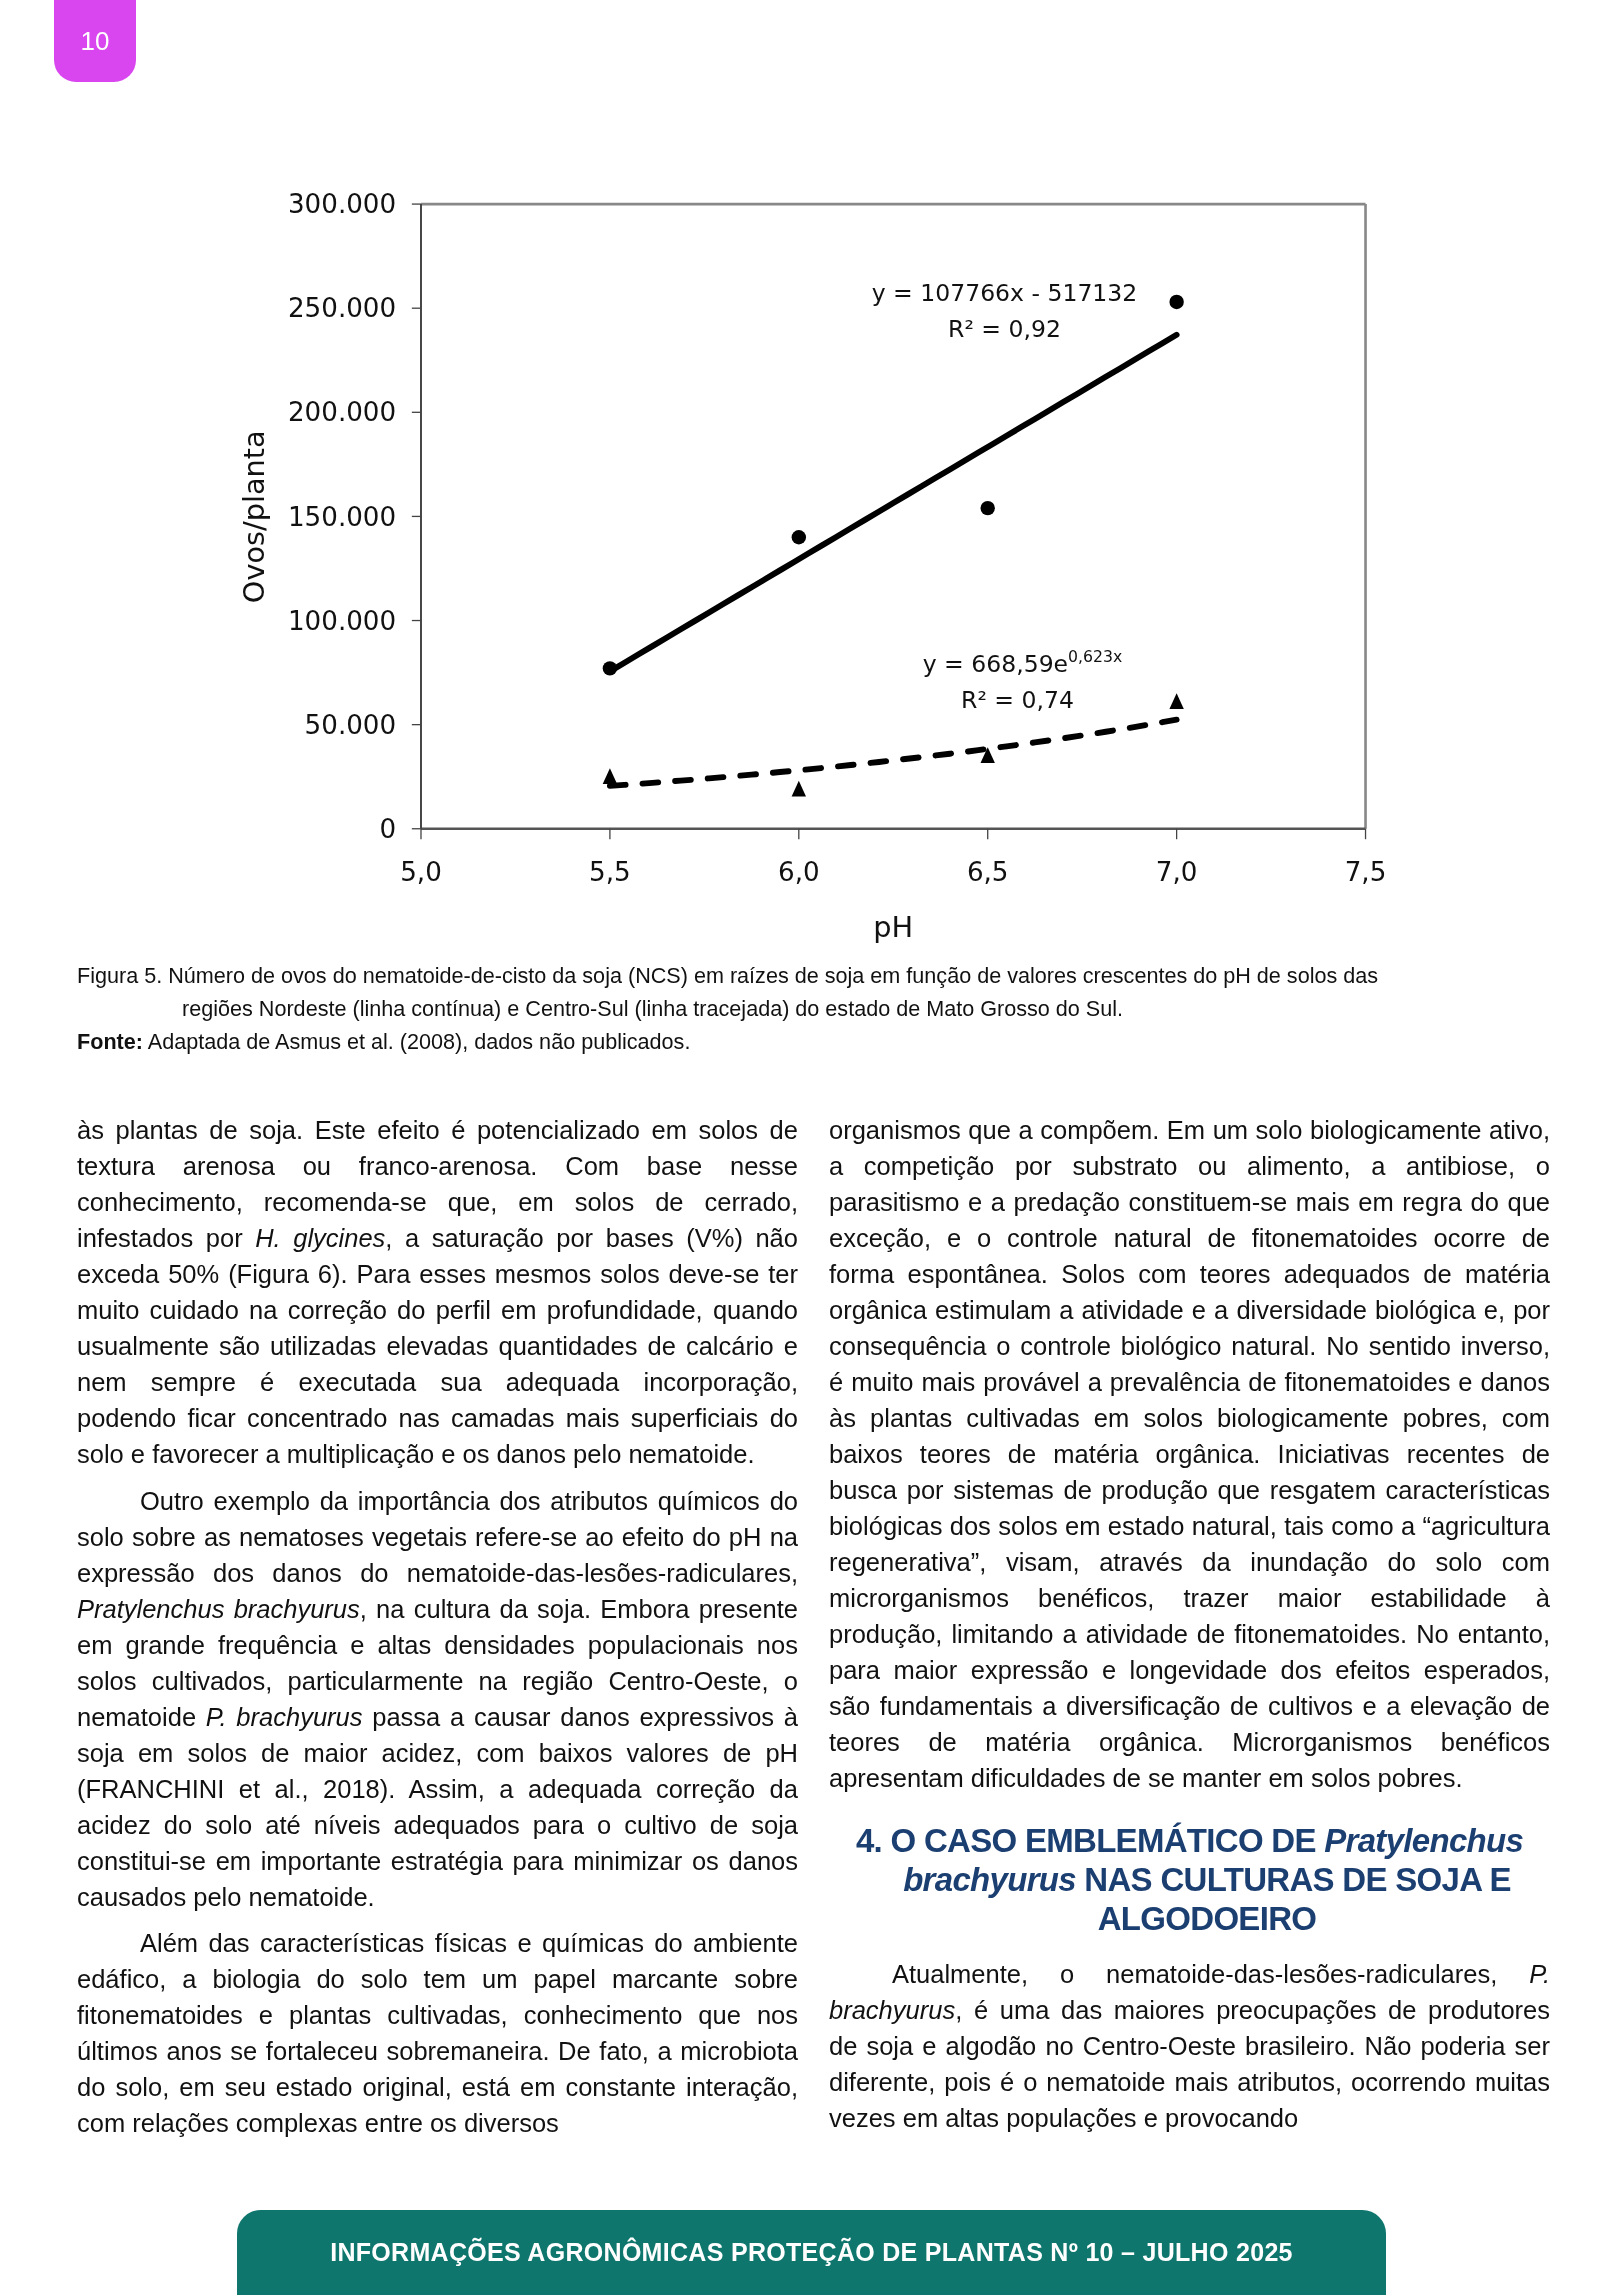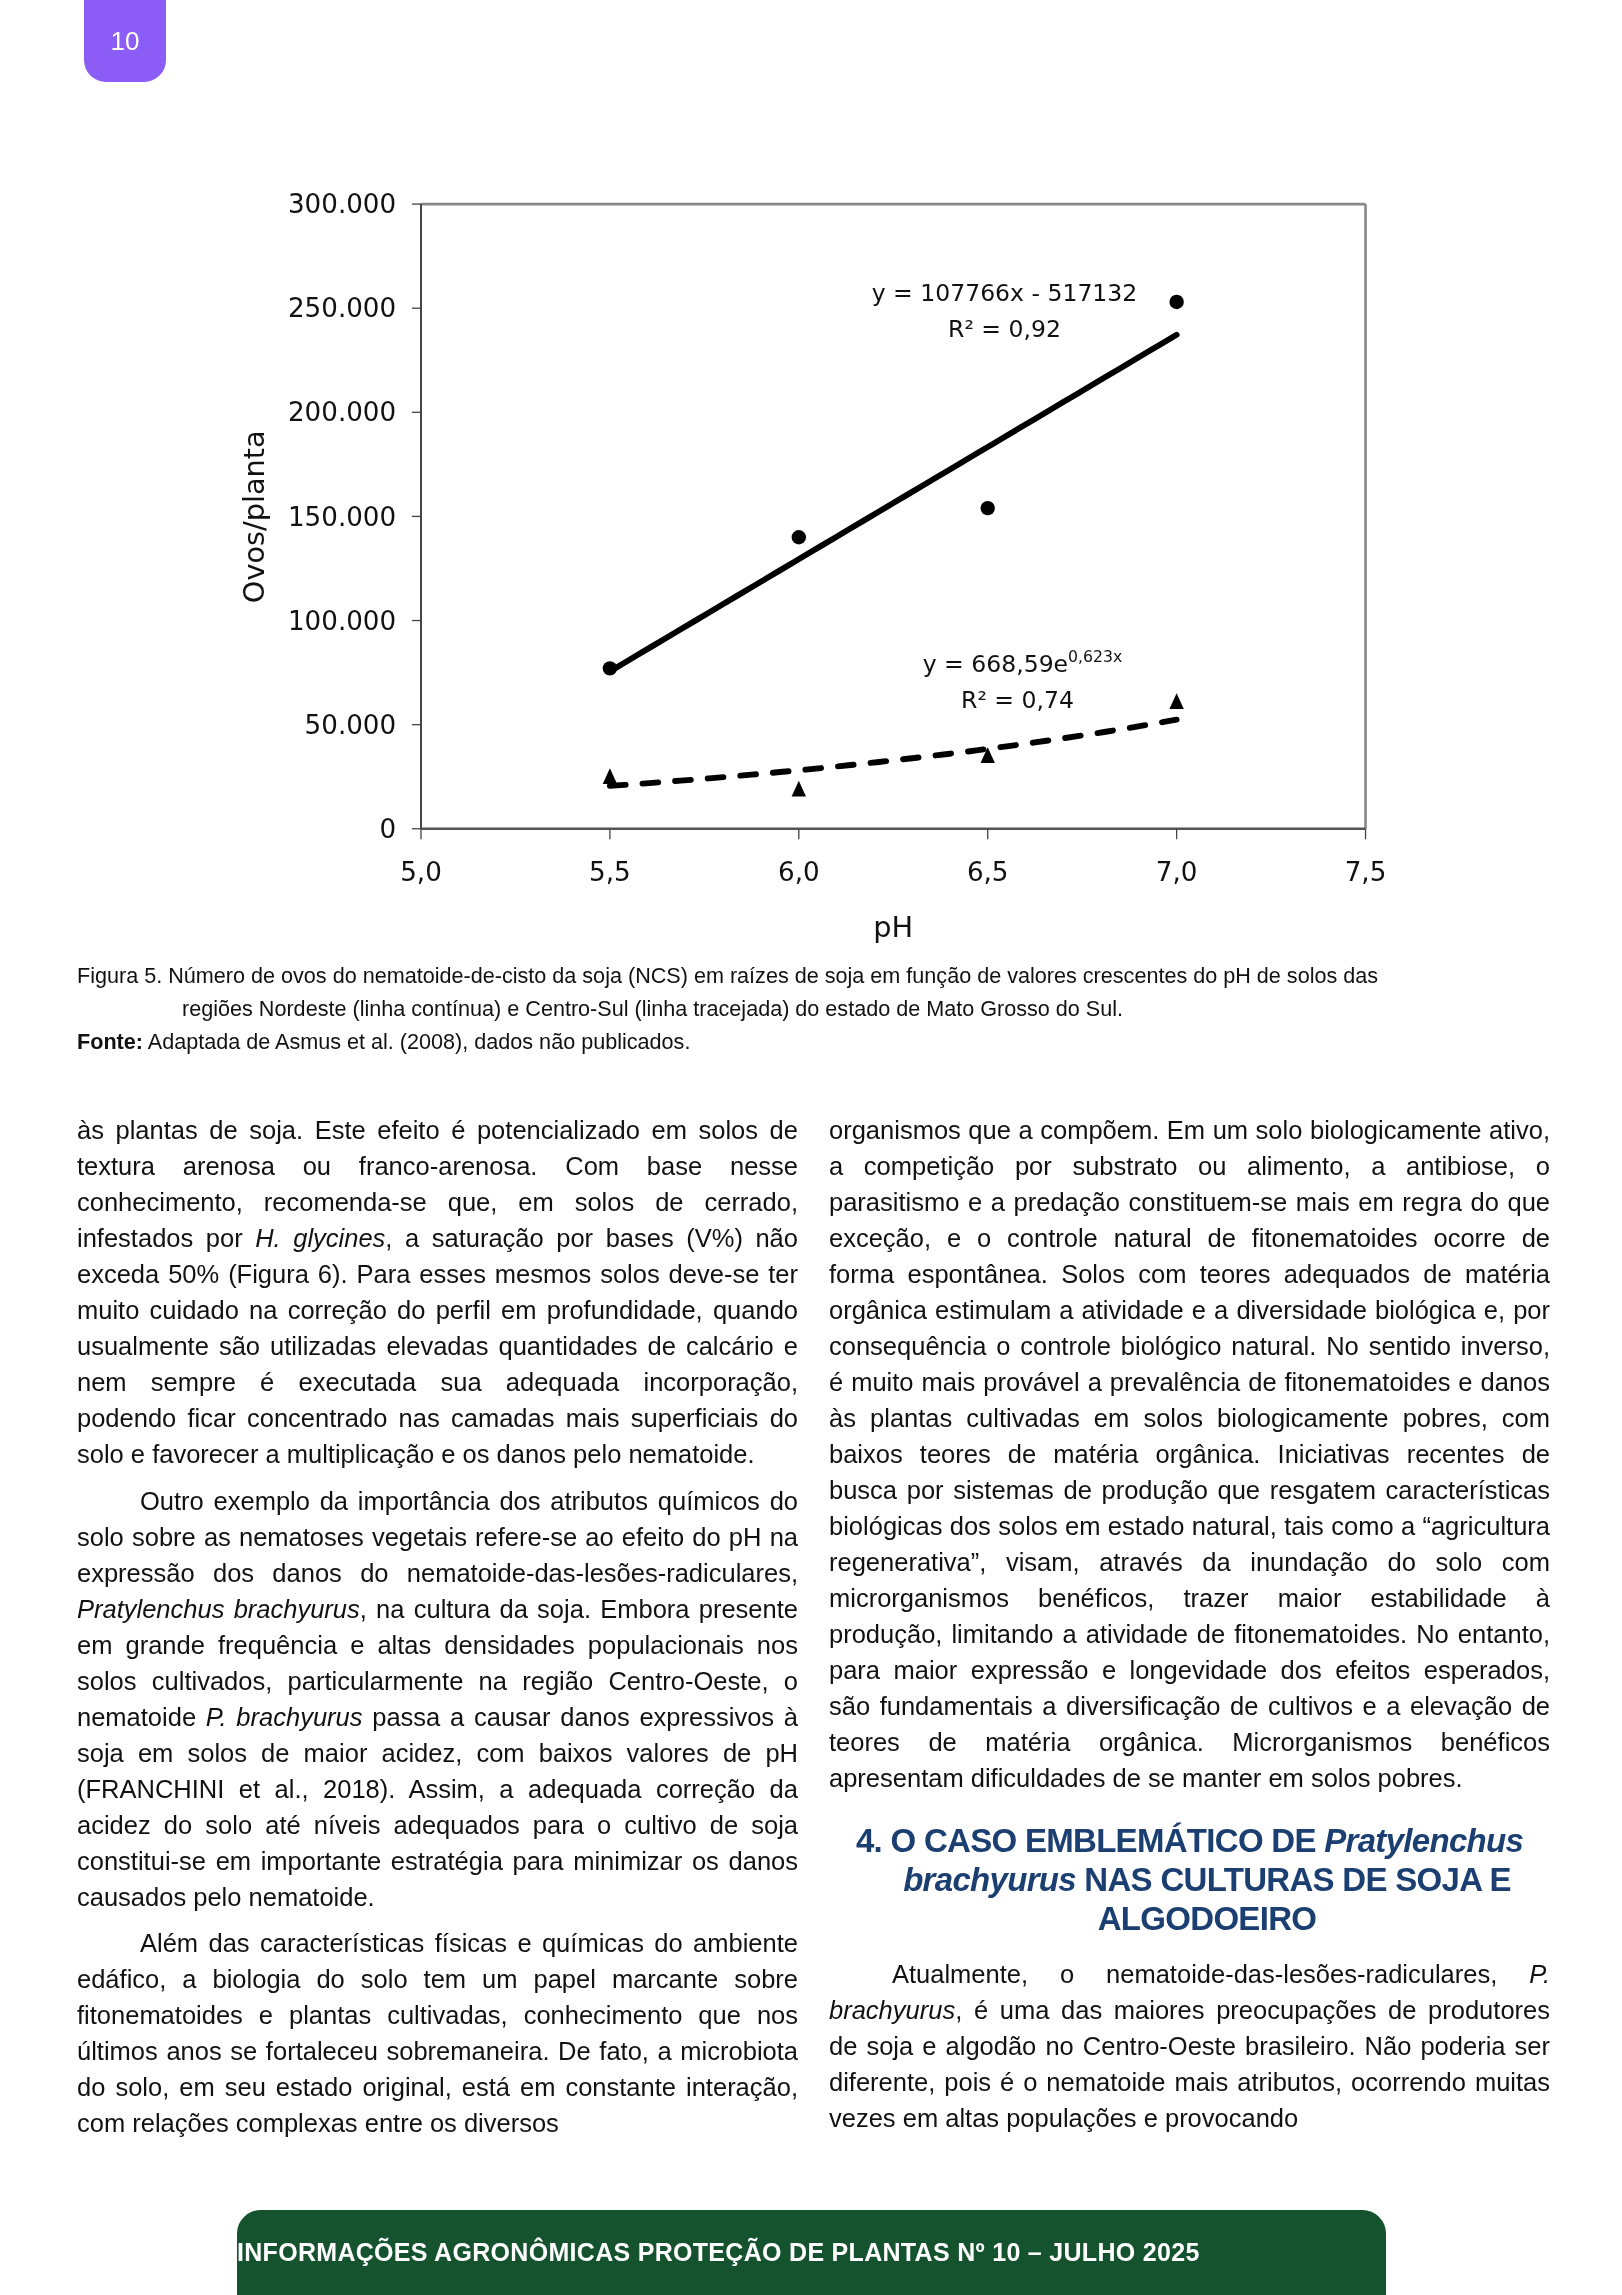--- a/index.html
+++ b/index.html
@@ -1,21 +1,21 @@
 <!DOCTYPE html>
 <html style="font-size:10.5px"><head>
 <meta charset="utf-8">
 <style>
   html, body { margin:0; padding:0; background:#ffffff; }
   body { width:1623px; height:2295px; position:relative; overflow:hidden;
          font-family:"Liberation Sans", "DejaVu Sans", sans-serif; color:#111; }
 
   .page-tab { position:absolute; left:54px; top:0; width:82px; height:82px;
-              background:#8b5cf6; border-radius:0 0 22px 22px;
-              color:#fff; font-size:26px; display:flex; align-items:center; justify-content:center;margin-left:30px; }
+              background:#d946ef; border-radius:0 0 22px 22px;
+              color:#fff; font-size:26px; display:flex; align-items:center; justify-content:center; }
 
   #chart { position:absolute; left:0; top:0; width:1623px; height:955px; }
   #chart text { font-family:"DejaVu Sans", sans-serif; fill:#111; }
   .tick-label { font-size:40px; }
   .axis-title { font-size:44px; }
   .eq { font-size:36px; }
 
   .caption { position:absolute; left:77px; top:959px; width:1485px;
              font-family:"Liberation Sans", sans-serif; font-size:21.6px; line-height:33px; color:#111; }
   .caption .indent { padding-left:105px; display:block; }
@@ -27,22 +27,22 @@
   .col-right { left:829px; }
   .col p { margin:0 0 10.5px 0; }
   .col p.ind { text-indent:63px; }
 
   .section-heading { font-family:"Liberation Sans", sans-serif; font-weight:bold; color:#1c3f72;
                      font-size:33px; line-height:39px; margin:25px 0 18.3px 0; text-align:center;
                      padding-left:35px; text-indent:-35px; letter-spacing:-0.7px; }
   .section-heading i { font-weight:bold; }
 
   .footer { position:absolute; left:237px; top:2210px; width:1149px; height:85px;
-            background:#14532d; border-radius:23.6px 23.6px 0 0;
-            color:#fff; font-weight:bold; font-size:25px; display:flex; align-items:center; justify-content:flex-start;
+            background:#0f766e; border-radius:23.6px 23.6px 0 0;
+            color:#fff; font-weight:bold; font-size:25px; display:flex; align-items:center; justify-content:center;
             letter-spacing:0.3px; }
 </style>
 </head>
 <body>
 
 <div class="page-tab">
   <span>10</span>
 </div>
 
 <svg id="chart" xmlns="http://www.w3.org/2000/svg" width="1623" height="955" viewBox="0 0 2480 1460">

